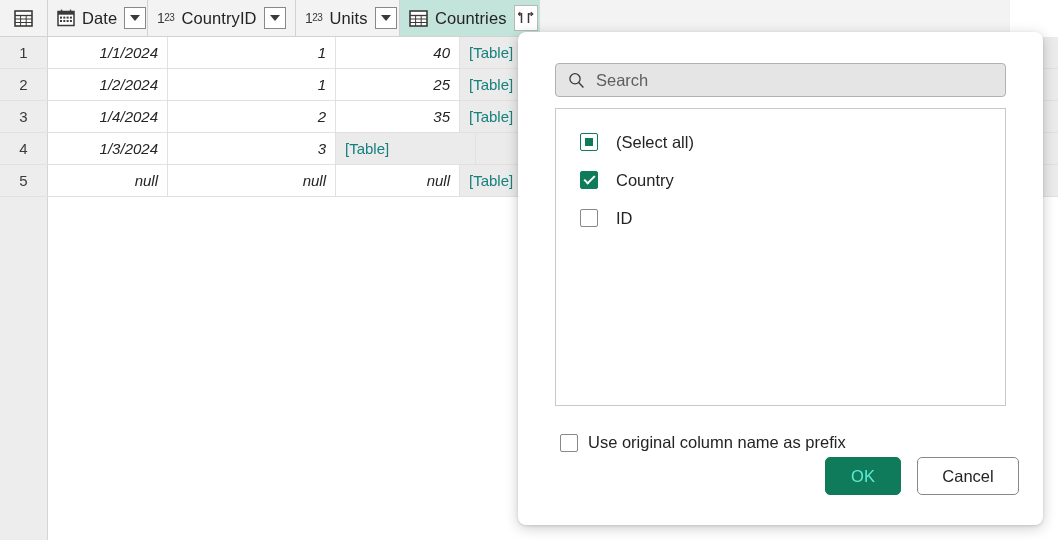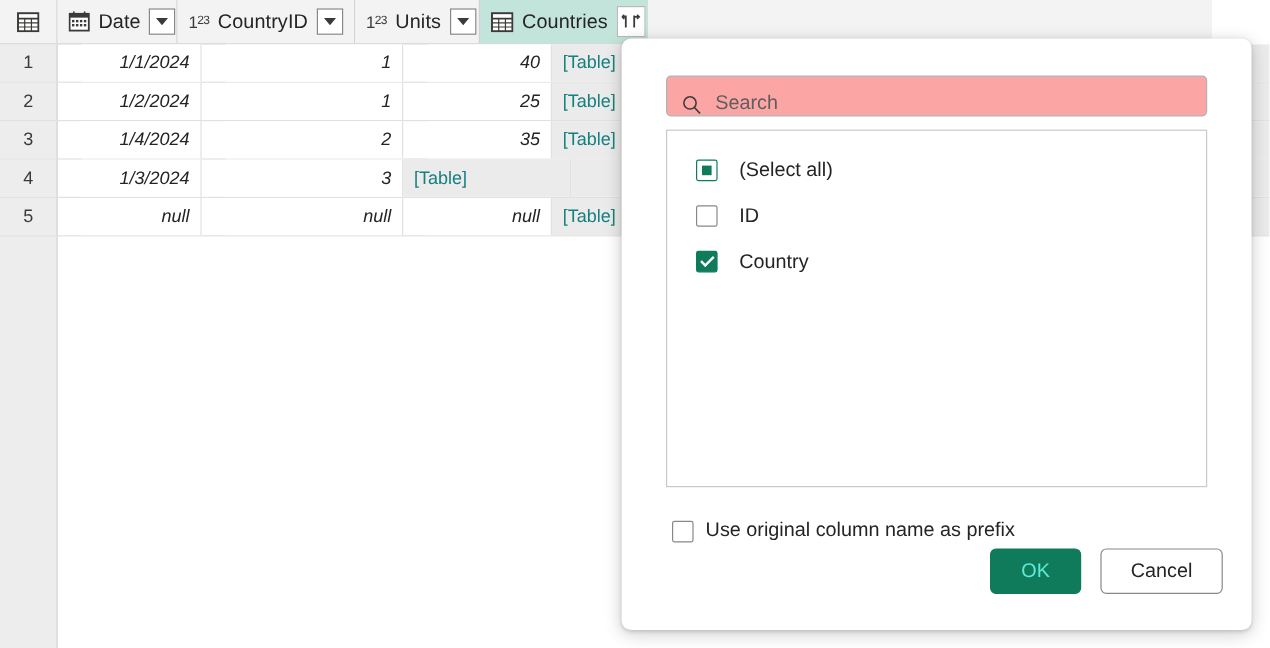--- a/index.html
+++ b/index.html
@@ -137,24 +137,24 @@
     background: #ffffff;
     border-radius: 8px;
     box-shadow: 0 3px 14px rgba(0,0,0,0.20), 0 1px 3px rgba(0,0,0,0.12);
   }
   .search-box {
     position: absolute;
     left: 37px; top: 31px;
     width: 451px; height: 34px;
     border: 1px solid #b1b1b1;
     border-radius: 4px;
-    display: flex; align-items: flex-end;
+    display: flex; align-items: center;
     padding: 0 12px;
     gap: 11px;
-    background: #fca5a5;
+    background: #e5e5e5;
     cursor: text;
   }
   .search-ph { font-size: 16.5px; color: #5e5e5e; }
   .list-box {
     position: absolute;
     left: 37px; top: 76px;
     width: 451px; height: 298px;
     border: 1px solid #c9c9c9;
     border-radius: 0;
     background: #ffffff;
@@ -367,29 +367,29 @@
     </div>
 
     <div class="list-box">
 
       <div class="list-item" style="margin-top:14px">
         <span class="cbx indet"></span>
         <span class="list-label">(Select all)</span>
       </div>
 
       <div class="list-item">
+        <span class="cbx checked">
+          <span class="tick"></span>
+        </span>
+        <span class="list-label">Country</span>
+      </div>
+
+      <div class="list-item">
         <span class="cbx"></span>
         <span class="list-label">ID</span>
-      </div>
-
-      <div class="list-item">
-        <span class="cbx checked">
-          <span class="tick"></span>
-        </span>
-        <span class="list-label">Country</span>
       </div>
 
     </div>
 
     <div class="prefix-row">
       <span class="cbx"></span>
       <span class="prefix-label">Use original column name as prefix</span>
     </div>
 
     <div class="btn-row">

